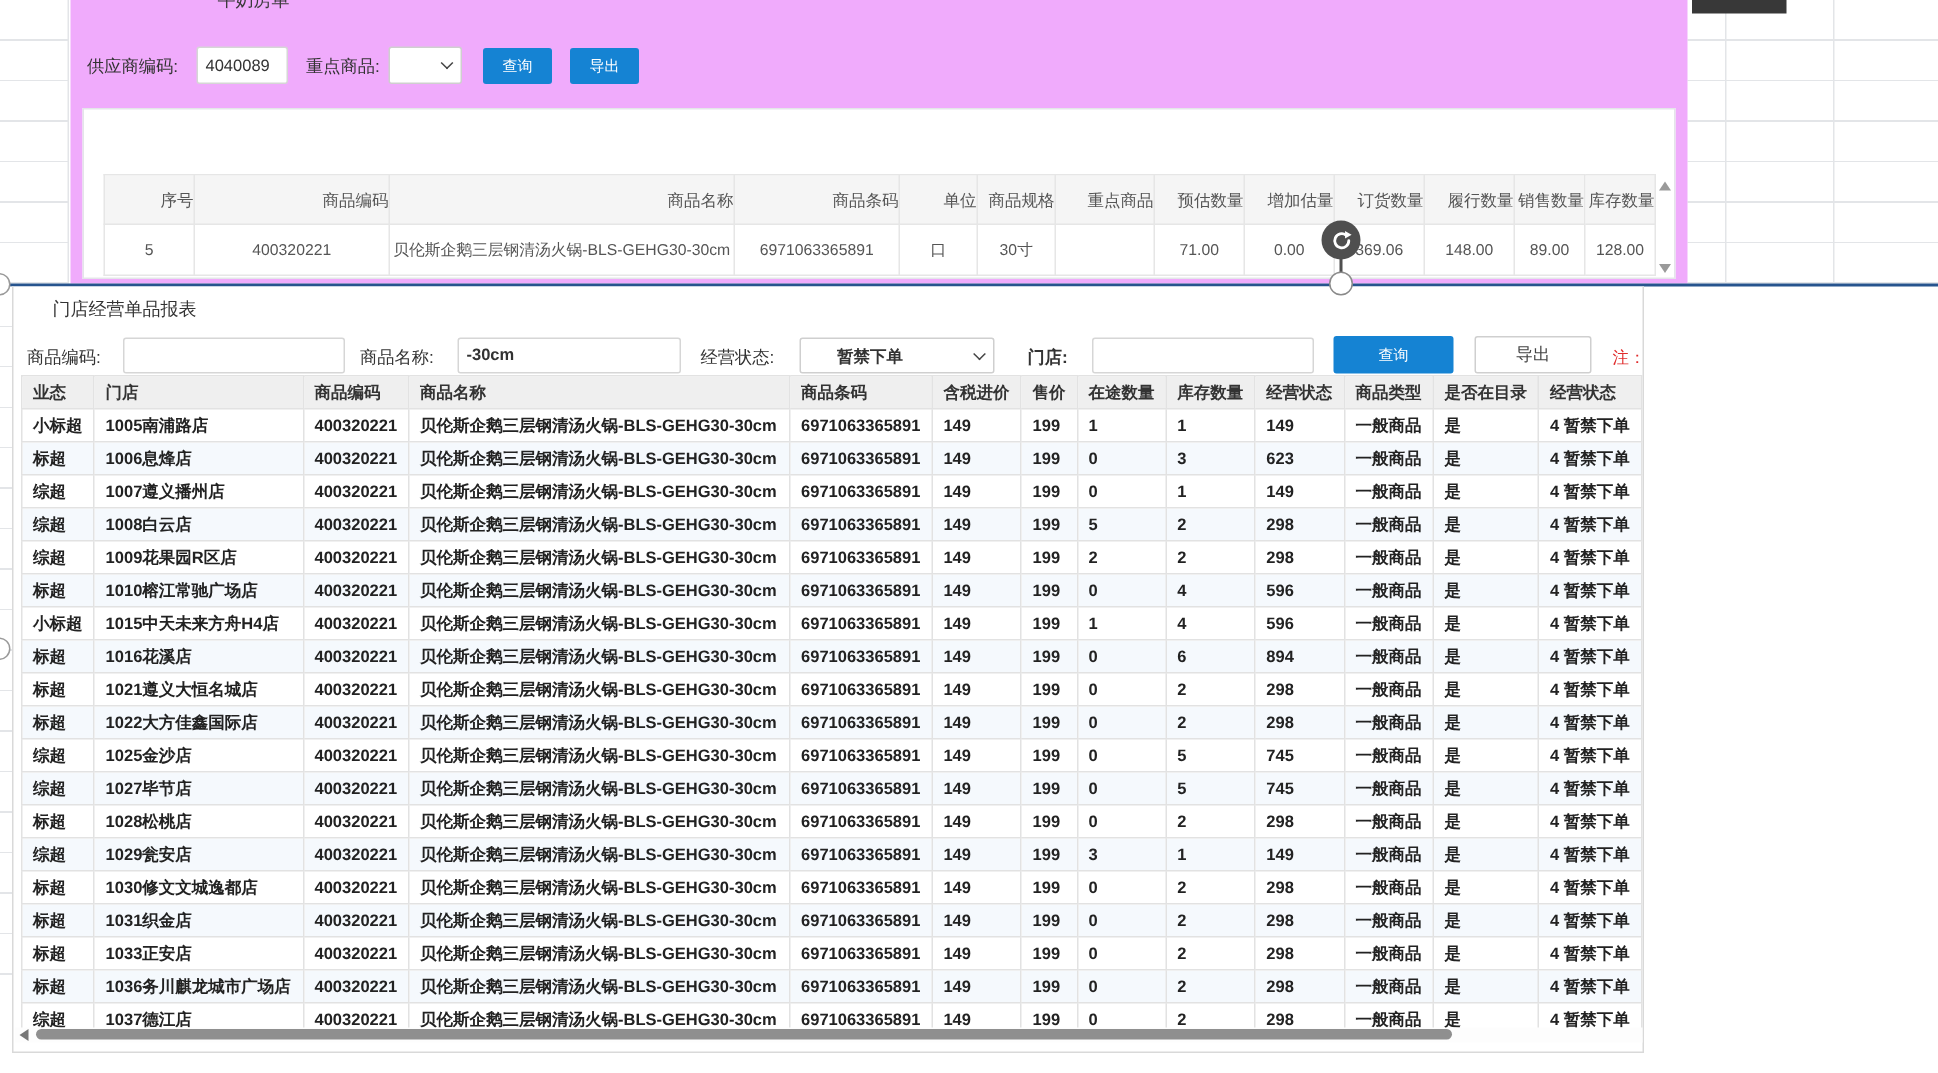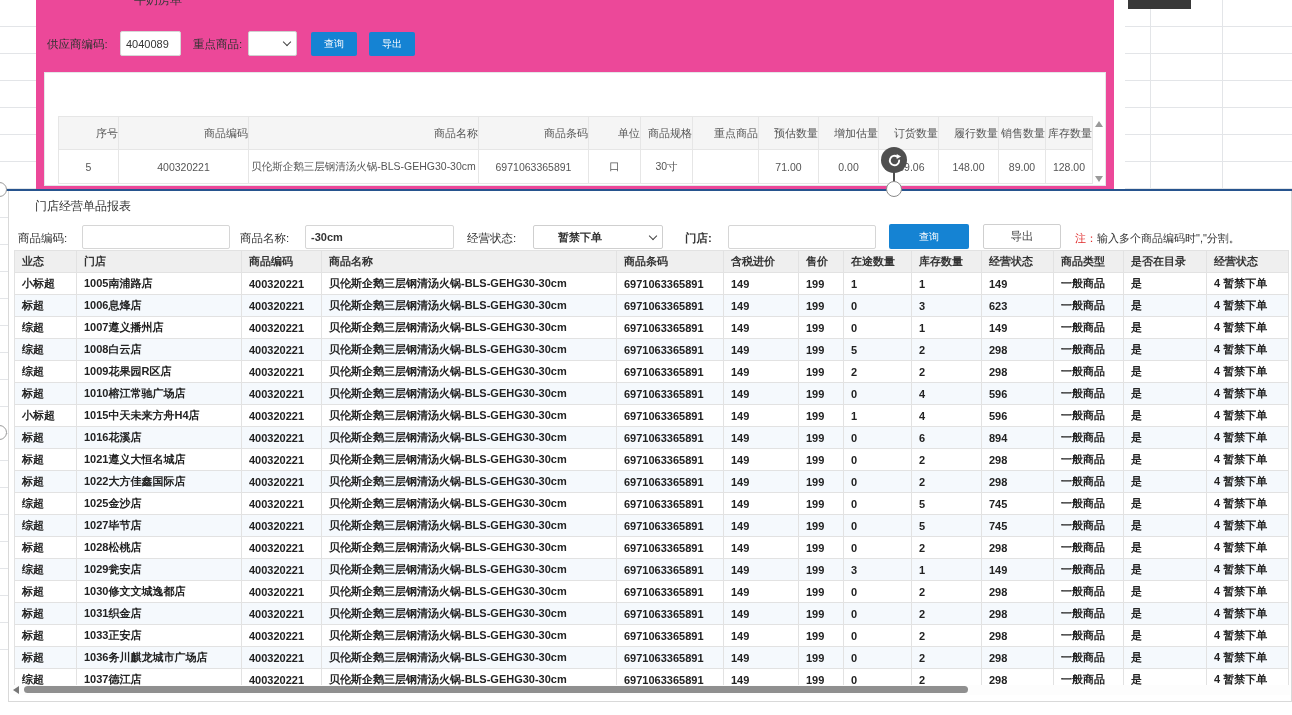--- a/index.html
+++ b/index.html
@@ -9,21 +9,21 @@
   #stage { position:relative; width:1292px; height:715px; }
 
   
   .grid-strip { background:
       repeating-linear-gradient(to bottom, transparent 0, transparent 26px, #e3e5e8 26px, #e3e5e8 27px); }
   .vline { width:1px; background:#e3e5e8; }
 
   .dark-bar { background:#383838; }
 
   
-  #top-panel { left:36px; top:0; width:1078px; height:189px; background:#ec4899; }
+  #top-panel { left:47px; top:0; width:1078px; height:189px; background:#f0abfc; }
   .clipped-title { left:98px; top:0; height:7px; width:120px; overflow:hidden; color:#3a3a3a; }
   .clipped-title span { display:block; margin-top:-8px; font-size:12px; }
 
   .lbl { font-size:11.5px; color:#333; white-space:nowrap; }
   .inp { background:#fff; border:1px solid #d6d6d6; border-radius:2px;
          font-size:11px; color:#333; padding:0 5px; outline:none; }
   .selbox { background:#fff; border:1px solid #cfcfcf; border-radius:2px; display:flex;
          align-items:center; justify-content:space-between; padding:0 6px; font-size:11px; color:#333; cursor:pointer; }
   .chev { width:6px; height:6px; border-right:1.6px solid #444; border-bottom:1.6px solid #444;
          transform:rotate(45deg); margin-top:-3px; }
@@ -53,21 +53,21 @@
   
   #divider { left:0; top:189px; width:1292px; height:2px; background:#27548e; }
   #splitter-refresh { left:881px; top:147px; width:26px; height:26px; border-radius:50%;
       background:#4f4f4f; display:flex; align-items:center; justify-content:center; cursor:pointer; z-index:6; }
   #splitter-stem { left:893px; top:172px; width:2px; height:10px; background:#4f4f4f; z-index:5; }
   #splitter-knob { left:886px; top:181px; width:16px; height:16px; border-radius:50%; background:#fff;
       border:1.5px solid #8a8a8a; z-index:6; cursor:row-resize; }
   .edge-knob { width:15px; height:15px; border-radius:50%; background:#fff; border:1.5px solid #9a9a9a; z-index:6; }
 
   
-  #bottom-panel { left:8px; top:191px; width:1284px; height:511px; background:#fff;
+  #bottom-panel { left:8px; top:191px; width:1088px; height:511px; background:#fff;
       border:1px solid #d9d9d9; border-top:none; overflow:hidden; }
   #bp-title { position:absolute; left:26px; top:7px; font-size:12px; color:#333; }
 
   #bottom-table { position:absolute; left:5px; top:59px; border-collapse:collapse; table-layout:fixed; }
   #bottom-table th, #bottom-table td { border:1px solid #e2e2e2; text-align:left; padding:0 7px;
       overflow:hidden; white-space:nowrap; }
   #bottom-table th { height:22px; background:#efefef; font-size:11px; font-weight:700; color:#333; }
   #bottom-table td { height:22px; font-size:11px; font-weight:600; color:#222; }
   #bottom-table tbody tr:nth-child(even) td { background:#f5f9fd; }
   #bottom-table tbody tr:nth-child(odd) td { background:#fff; }

